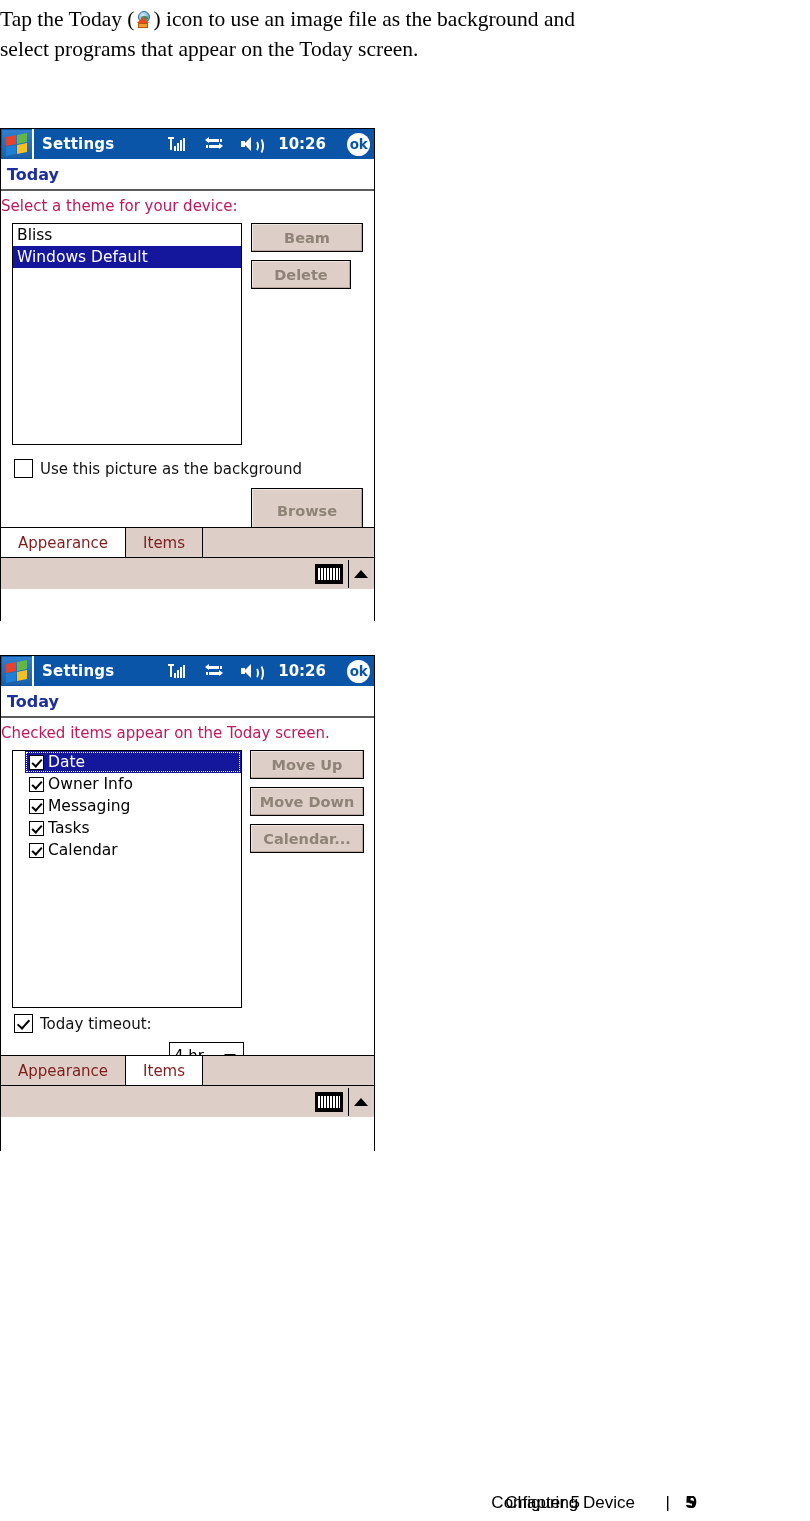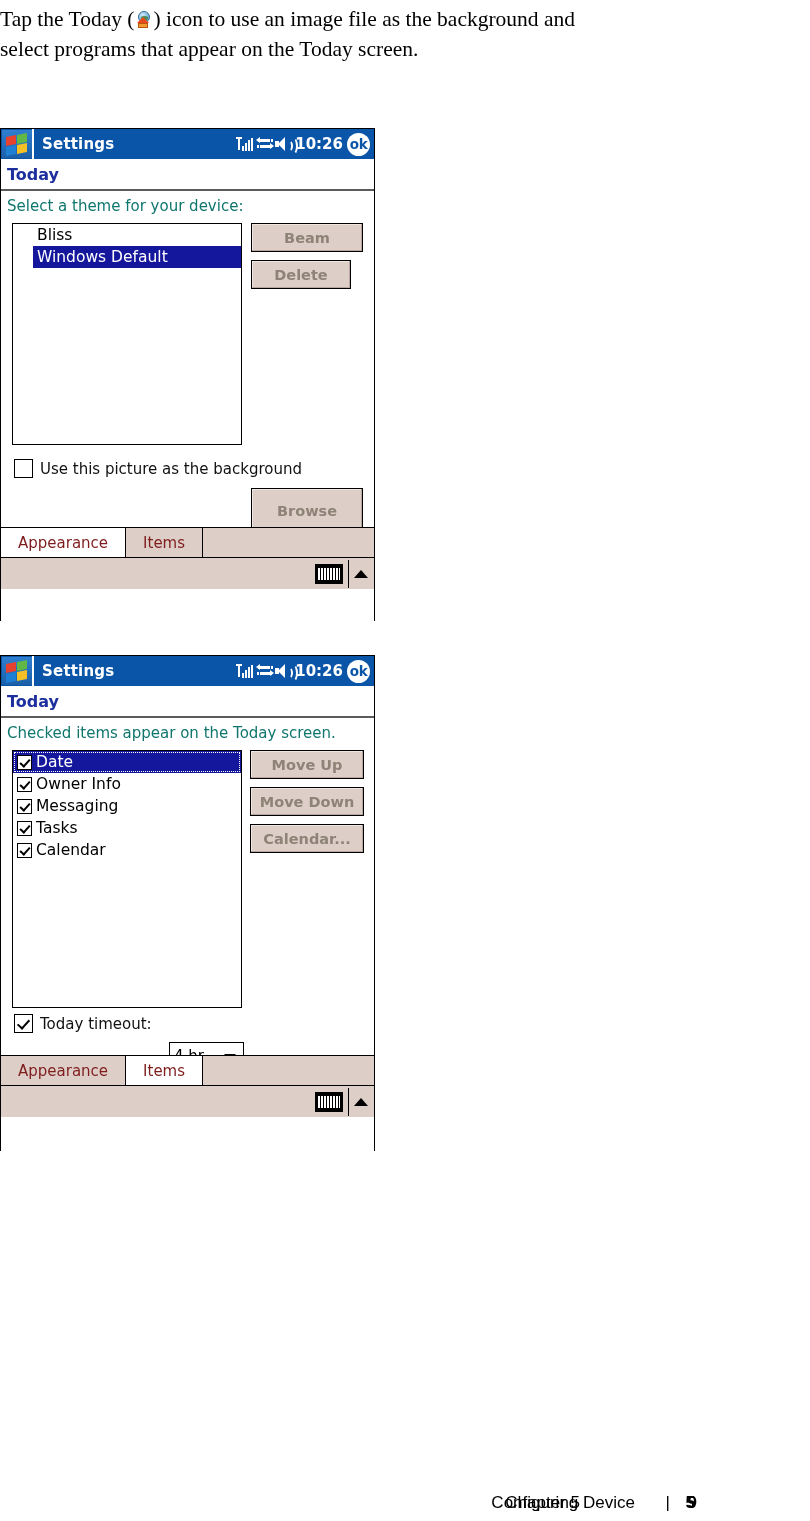--- a/index.html
+++ b/index.html
@@ -121,21 +121,21 @@
     margin-left: 8px;
     letter-spacing: .2px;
   }
   .tb-icons {
     position:absolute;
     right: 4px;
     top: 0;
     height: 30px;
     display:flex;
     align-items:center;
-    gap: 1px;
+    gap: 18px;
   }
   .ic-signal { position:relative; width:18px; height:14px; }
   .ic-signal .stem { position:absolute; left:1px; top:0; width:2px; height:13px; background:#fff; }
   .ic-signal .stem:before { content:""; position:absolute; left:-2px; top:0; width:6px; height:2px; background:#fff; }
   .ic-signal b { position:absolute; bottom:0; width:2px; background:#fff; display:block; }
   .ic-signal .b1 { left:5px;  height:5px; }
   .ic-signal .b2 { left:8px;  height:8px; }
   .ic-signal .b3 { left:11px; height:11px; }
   .ic-signal .b4 { left:14px; height:13px; }
 
@@ -178,21 +178,21 @@
     display:flex; align-items:center;
     background:#fff;
   }
   .page-head .h {
     color:#1d2f9e; font-weight:bold; font-size:16px; margin-left:6px;
   }
 
   
   .screen-body { background:#ffffff; position:relative; }
   .prompt {
-    font-size: 15px; color:#0f766e; padding: 6px 0 4px 6px;
+    font-size: 15px; color:#be185d; padding: 6px 0 4px 0;
   }
 
   
   .listbox {
     position:absolute;
     border:1px solid #000;
     background:#ffffff;
     box-sizing:border-box;
     overflow:hidden;
   }
@@ -423,21 +423,21 @@
   </div>
 
   <div class="page-head">
     <span class="h">Today</span>
   </div>
 
   <div class="screen-body" style="height:431px;">
 
     <div class="prompt">Select a theme for your device:</div>
 
-    <div class="listbox" style="left:11px; top:32px; width:230px; height:222px;padding-left:20px;">
+    <div class="listbox" style="left:11px; top:32px; width:230px; height:222px;">
       <div class="lb-item">Bliss</div>
       <div class="lb-item sel">Windows Default</div>
     </div>
 
     <div class="sidebtn" style="left:250px; top:32px; width:112px; height:29px;">Beam</div>
     <div class="sidebtn" style="left:250px; top:69px; width:100px; height:29px;">Delete</div>
 
     <div class="cbrow" style="left:13px; top:268px;">
       <span class="bigcheck"></span>
       <span>Use this picture as the background</span>
@@ -499,21 +499,21 @@
   </div>
 
   <div class="page-head">
     <span class="h">Today</span>
   </div>
 
   <div class="screen-body" style="height:434px;">
 
     <div class="prompt">Checked items appear on the Today screen.</div>
 
-    <div class="listbox" style="left:11px; top:32px; width:230px; height:258px;">
+    <div class="listbox" style="left:11px; top:32px; width:230px; height:258px;padding-left:12px;">
       <div class="lb-item sel focus">
         <span class="lb-check checked"></span><span>Date</span>
       </div>
       <div class="lb-item">
         <span class="lb-check checked"></span><span>Owner Info</span>
       </div>
       <div class="lb-item">
         <span class="lb-check checked"></span><span>Messaging</span>
       </div>
       <div class="lb-item">

